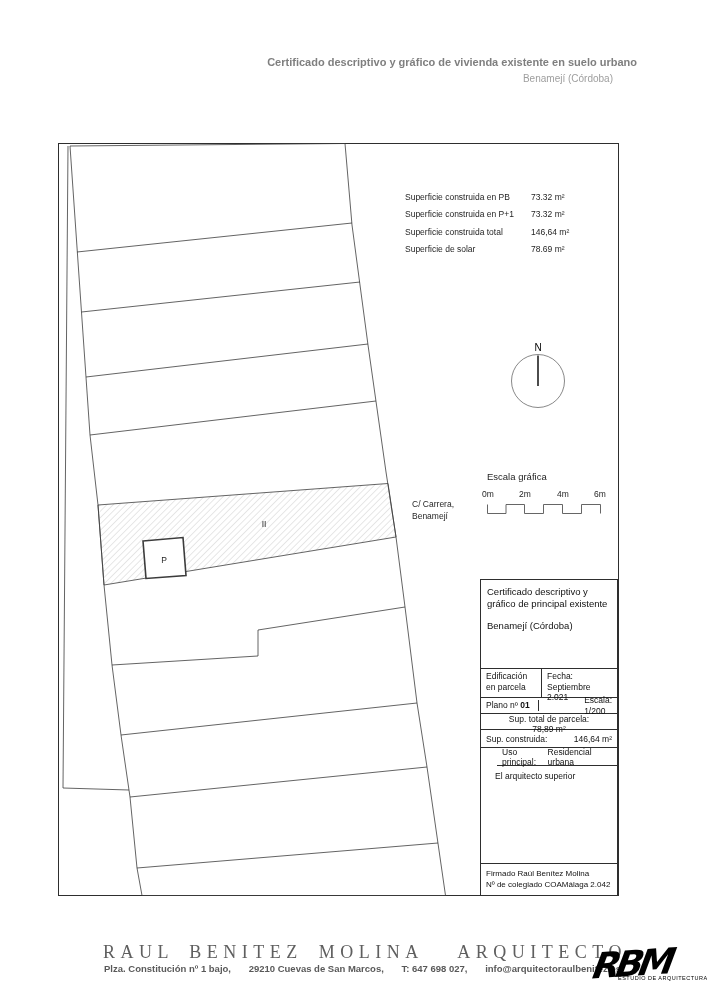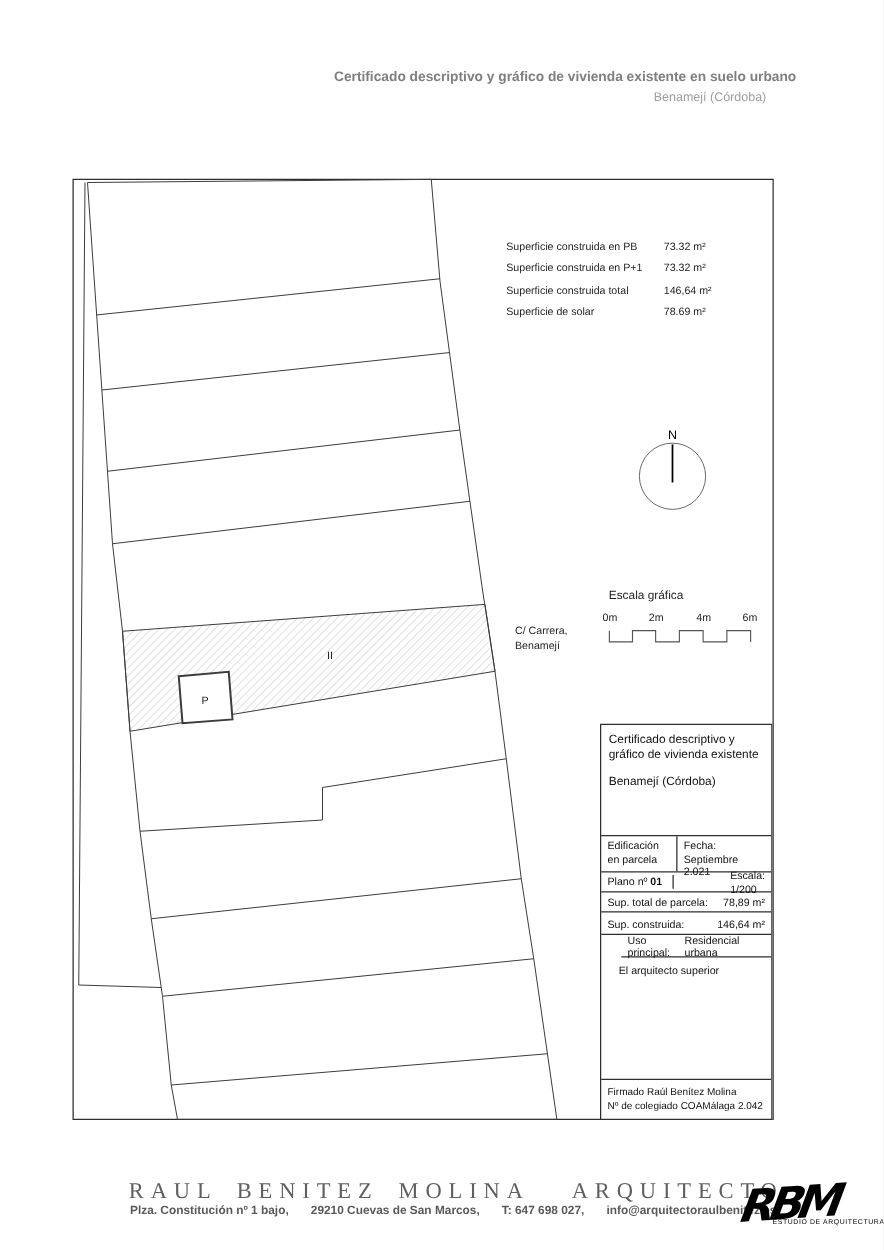--- a/index.html
+++ b/index.html
@@ -29,21 +29,21 @@
       border:1px solid #2e2e2e;box-sizing:border-box;font-size:8.5px;color:#111;}
   .tb-head{height:89px;border-bottom:1px solid #2e2e2e;box-sizing:border-box;padding:6px 6px 0 6px;font-size:9.5px;line-height:12px;}
   .tb-loc{margin-top:10px;}
   .tb-row{display:flex;border-bottom:1px solid #2e2e2e;box-sizing:border-box;}
   .tb-rowA{height:29px;}
   .tb-rowB{height:16px;align-items:center;gap:40px;}
   .tb-c1{width:61px;border-right:1px solid #2e2e2e;box-sizing:border-box;padding:2px 3px 0 5px;line-height:10.5px;}
   .tb-c2{flex:1;padding:2px 5px 0 5px;line-height:10.5px;}
   .tb-rowB .tb-c1,.tb-rowB .tb-c2{padding-top:0;}
   .tb-kv{position:relative;border-bottom:1px solid #2e2e2e;box-sizing:border-box;padding:0 5px;display:flex;align-items:center;justify-content:space-between;}
-  .tb-kvC{height:16px;} .tb-kvD{height:18px;} .tb-kvE{height:18px;margin-left:16px;}
+  .tb-kvC{height:16px;flex-direction:column;} .tb-kvD{height:18px;} .tb-kvE{height:18px;margin-left:16px;}
   .tb-sign{height:98px;border-bottom:1px solid #2e2e2e;box-sizing:border-box;padding:5px 5px 0 14px;}
   .tb-firm{padding:4px 5px 0 5px;font-size:8px;line-height:11px;}
   .bold{font-weight:bold;}
   
   .foot-line1{position:absolute;left:103px;top:942px;width:524px;display:flex;justify-content:space-between;
       font-family:Liberation Serif, serif;font-size:18px;color:#5f5f5f;letter-spacing:5.5px;word-spacing:6px;}
   .foot-line2{position:absolute;left:104px;top:963px;width:540px;font-size:9.5px;font-weight:bold;color:#595959;white-space:nowrap;}
   .foot-line2 span{margin-right:15px;}
   .logo{position:absolute;left:594px;top:946px;width:112px;color:#000;}
   .logo-rbm{display:inline-block;font-family:"DejaVu Sans",sans-serif;font-style:italic;font-weight:900;
@@ -128,21 +128,21 @@
   </div>
 
   <div class="scale-title">Escala gráfica</div>
   <span class="tick tick0">0m</span>
   <span class="tick tick2">2m</span>
   <span class="tick tick4">4m</span>
   <span class="tick tick6">6m</span>
 
   <div class="tb">
     <div class="tb-head">
-      <div>Certificado descriptivo y gráfico de vivienda existente</div>
+      <div>Certificado descriptivo y gráfico de principal existente</div>
       <div class="tb-loc">Benamejí (Córdoba)</div>
     </div>
     <div class="tb-row tb-rowA">
       <div class="tb-c1">Edificación en parcela</div>
       <div class="tb-c2">
         <div>Fecha:</div>
         <div>Septiembre 2.021</div>
       </div>
     </div>
     <div class="tb-row tb-rowB">

